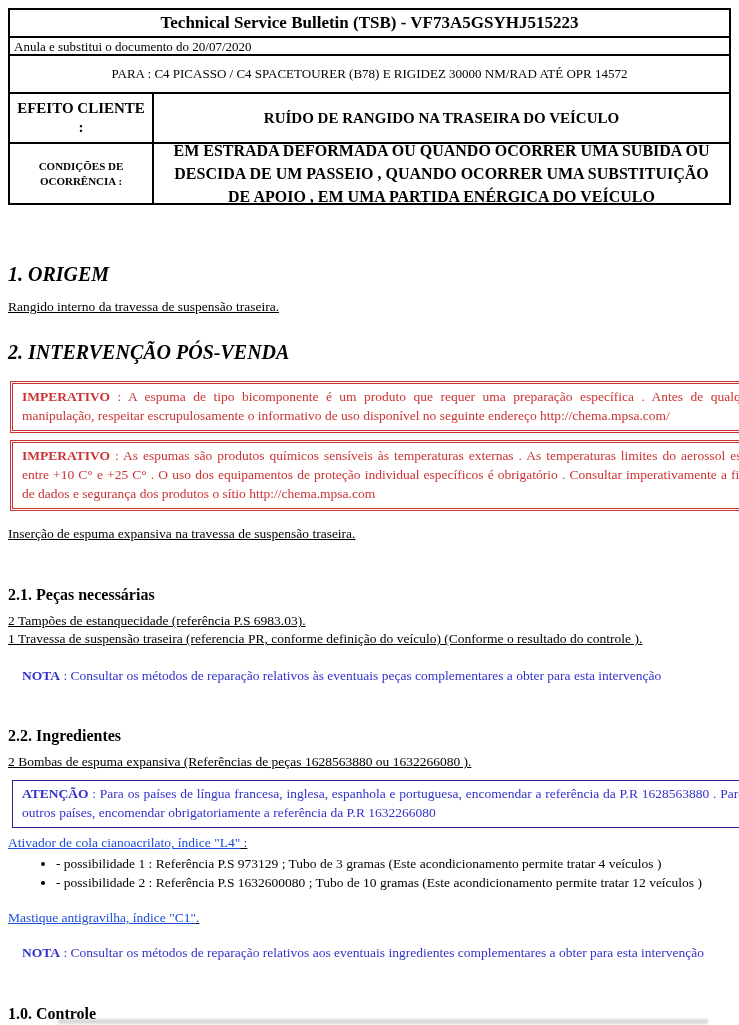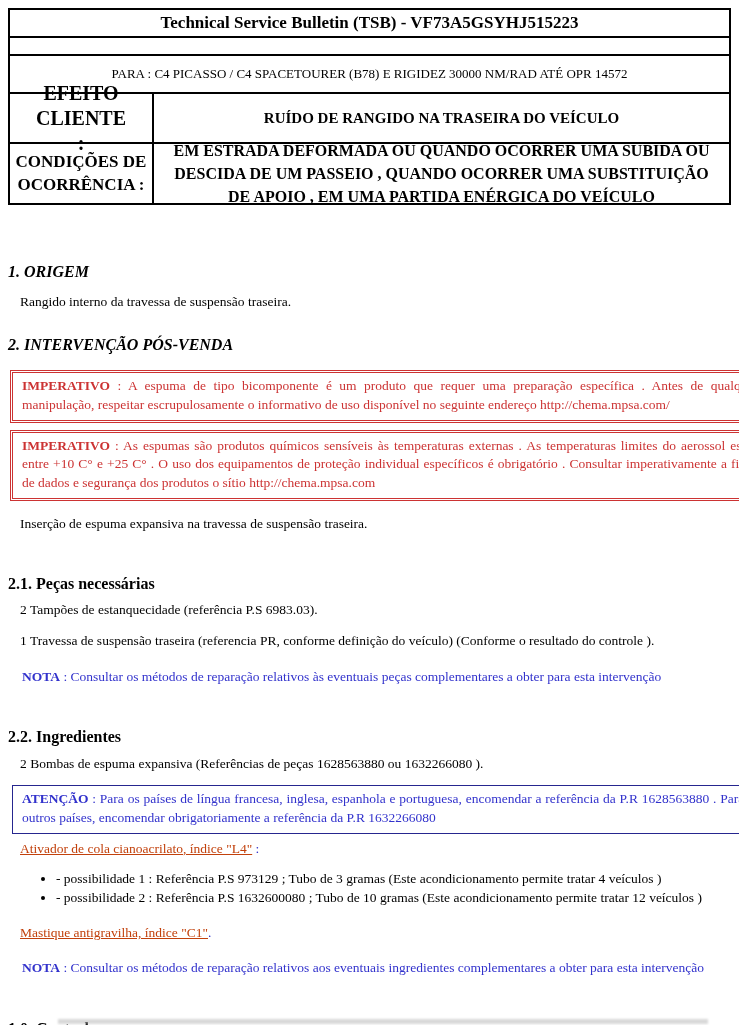--- a/index.html
+++ b/index.html
@@ -35,33 +35,33 @@
   .row-2col .cell-label{
     width:144px;border-right:2px solid #000;
     display:flex;align-items:center;justify-content:center;
     text-align:center;font-weight:bold;
   }
   .row-2col .cell-value{
     flex:1;display:flex;align-items:center;justify-content:center;
     text-align:center;font-weight:bold;padding:0 10px;
   }
   .row-efeito{height:50px;}
-  .row-efeito .cell-label{font-size:20px;white-space:pre-line;line-height:1.25;}
+  .row-efeito .cell-label{font-size:15px;white-space:pre-line;line-height:1.25;}
   .row-efeito .cell-value{font-size:15px;}
   .row-cond{height:61px;}
-  .row-cond .cell-label{font-size:17px;line-height:1.3;padding:0 2px;}
+  .row-cond .cell-label{font-size:11px;line-height:1.3;padding:0 2px;}
   .row-cond .cell-value{font-size:16px;line-height:1.45;}
 
   
-  .h1{font-size:16px;font-weight:bold;font-style:italic;margin:0;}
+  .h1{font-size:20px;font-weight:bold;font-style:italic;margin:0;}
   .h1-origem{margin-top:56px;}
   .h1-intervencao{margin-top:23px;}
   .h2{font-size:16px;font-weight:bold;margin:0;}
   .h3{font-size:13.5px;font-weight:bold;margin:0;}
-  .body-text{margin:12px;}
+  .body-text{margin:0;text-decoration:underline;}
   .p-origem{margin-top:10px;}
   .p-insercao{margin-top:14px;}
 
   
   .redbox{
     margin-left:2px;
     width:760px;
     border:3px double #CC3333;
     padding:4px 9px 5px 9px;
     box-sizing:border-box;
@@ -83,21 +83,21 @@
     text-align:justify;
     line-height:1.4;
   }
   .blue{color:#3232CC;}
   .nota{padding-left:14px;margin:0;color:#3232CC;}
   .nota-1{margin-top:18px;}
   .nota-2{margin-top:17px;}
   .bold{font-weight:bold;margin-top:26px;}
 
   .link{
-    color:#c2410c;
+    color:#1d4ed8;
     text-decoration:underline;
     cursor:pointer;
   }
   .p-ativador{margin-top:6px;}
   .p-mastique{margin-top:17px;}
 
   ul.blist{margin:2px 0 0 0;padding-left:48px;list-style:disc;}
   ul.blist li{margin:1px 0;}
 
   .sec-22{margin-top:40px;}
@@ -116,20 +116,21 @@
 <body>
 
 <div class="page">
   <div class="inner">
 
     <div class="htable">
       <div class="hrow row-title">
         <div class="cell">Technical Service Bulletin (TSB) - VF73A5GSYHJ515223</div>
       </div>
       <div class="hrow row-meta">
+        <div class="cell cell-right">Anula e substitui o documento do 20/07/2020</div>
       </div>
       <div class="hrow row-para">
         <div class="cell">PARA : C4 PICASSO / C4 SPACETOURER (B78) E RIGIDEZ 30000 NM/RAD ATÉ OPR 14572</div>
       </div>
       <div class="hrow row-2col row-efeito">
         <div class="cell cell-label">EFEITO CLIENTE
 :</div>
         <div class="cell cell-value">RUÍDO DE RANGIDO NA TRASEIRA DO VEÍCULO</div>
       </div>
       <div class="hrow row-2col row-cond">

